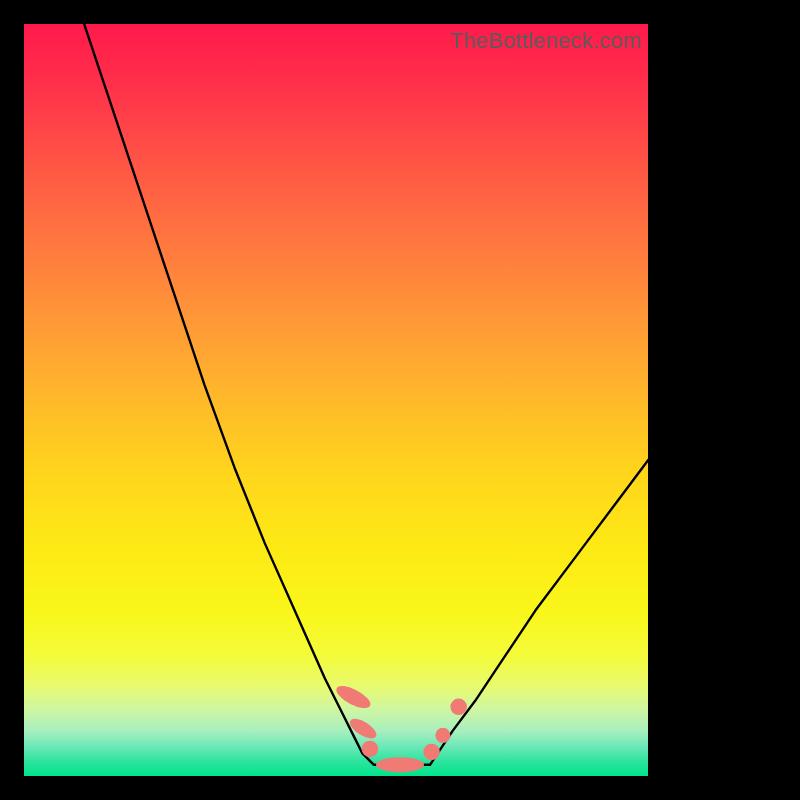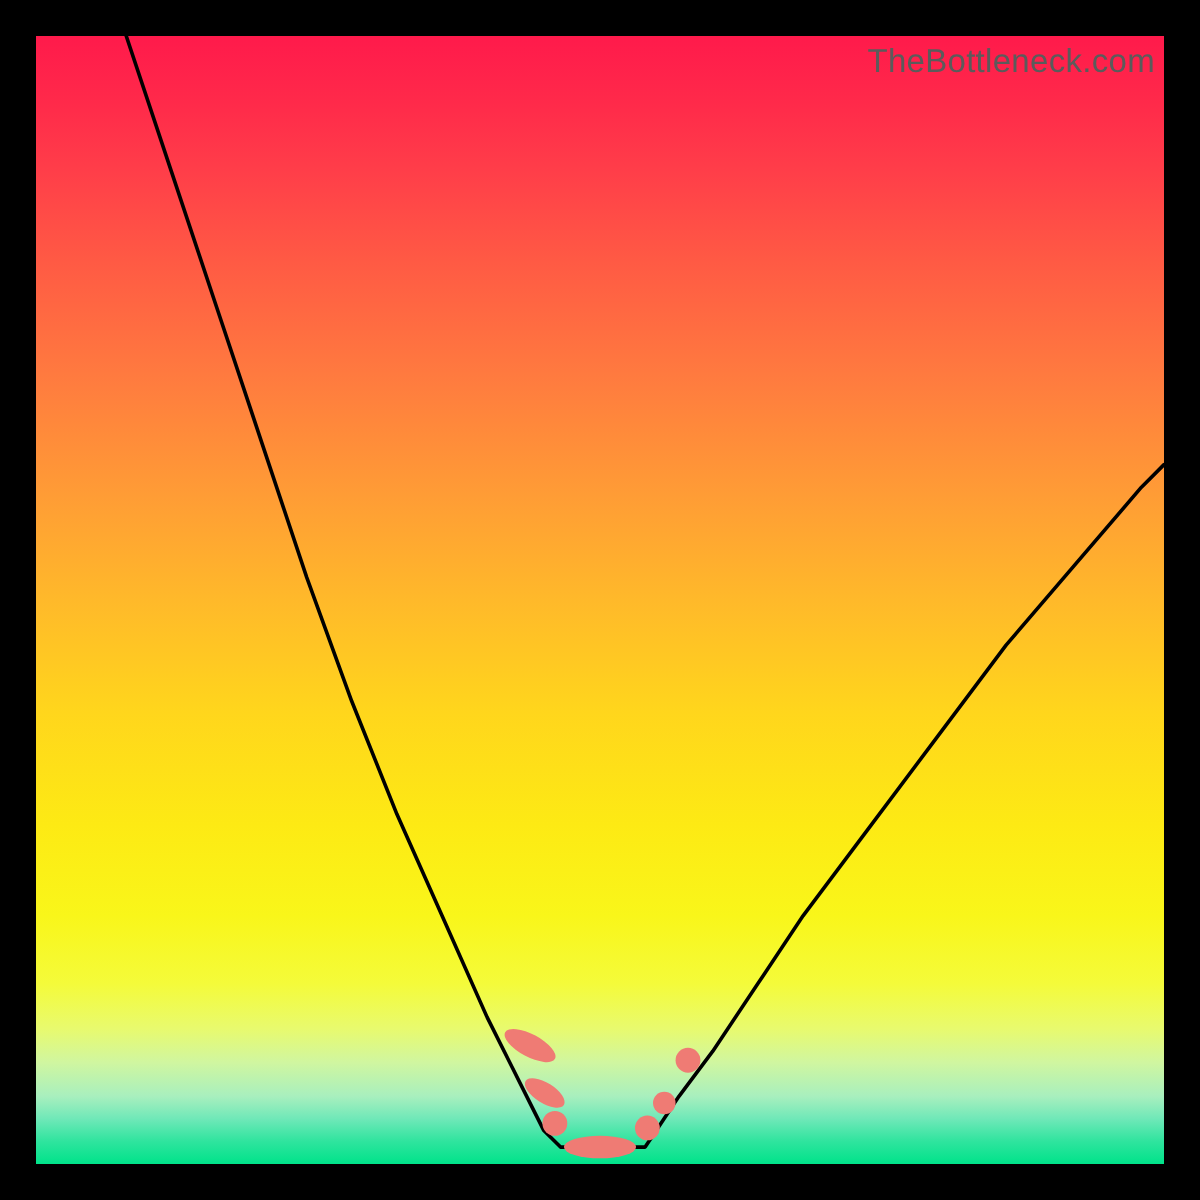--- a/index.html
+++ b/index.html
@@ -14,21 +14,21 @@
   .frame {
     position: relative;
     width: 800px;
     height: 800px;
     background: #000;
   }
   .plot {
     position: absolute;
     left: 24px;
     top: 24px;
-    width: 752px;
+    width: 624px;
     height: 752px;
     background: linear-gradient(to bottom,
       #ff1a4b 0%,
       #ff2a4a 6%,
       #ff3e49 12%,
       #ff5a44 20%,
       #ff7a3f 30%,
       #ff9a36 40%,
       #ffb92a 50%,
       #ffd61c 60%,

